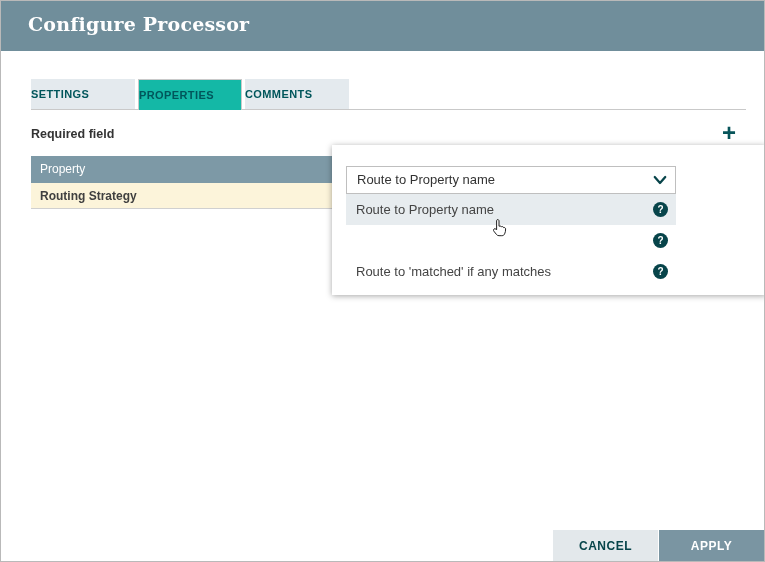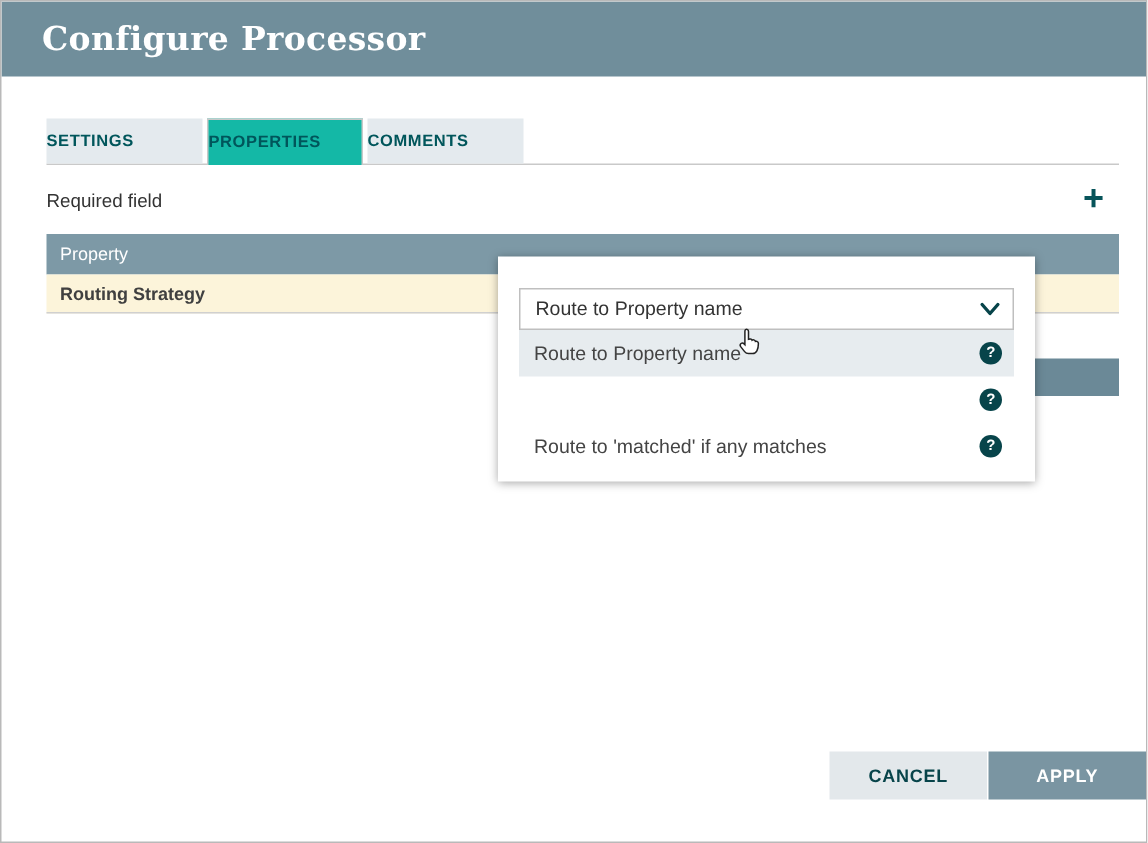--- a/index.html
+++ b/index.html
@@ -5,55 +5,55 @@
   html,body{margin:0;padding:0;background:#fff;}
   .screen{
     position:relative;width:765px;height:562px;box-sizing:border-box;
     background:#ffffff;border:1px solid #b9b9b9;overflow:hidden;
     font-family:"Liberation Sans", sans-serif;
   }
   
   .dlg-header{position:absolute;top:0;left:0;right:0;height:50px;background:#708e9b;}
   .dlg-title{
     position:absolute;left:27px;top:12px;color:#ffffff;
-    font-family:"DejaVu Serif", serif;font-weight:bold;font-size:22px;letter-spacing:.2px;
+    font-family:"DejaVu Serif", serif;font-weight:bold;font-size:19px;letter-spacing:.2px;
   }
   
   .tabs{position:absolute;left:30px;top:78px;width:715px;height:30px;border-bottom:1px solid #c9c9c9;}
   .tab{
     float:left;width:104px;height:30px;margin-right:3px;box-sizing:border-box;
     background:#e4eaee;color:#00565b;font-size:11px;font-weight:bold;
     text-align:left;line-height:30px;letter-spacing:.4px;cursor:pointer;
   }
   .tab.active{
     background:#14b8a6;border:1px solid #c9c9c9;border-bottom:none;height:31px;
     position:relative;z-index:2;
   }
   
-  .required-label{position:absolute;left:30px;top:126px;font-size:12.5px;font-weight:normal;color:#333333;}
+  .required-label{position:absolute;left:30px;top:126px;font-size:12.5px;font-weight:bold;color:#333333;}
   .add-btn{
     position:absolute;right:21px;top:118px;width:28px;height:28px;text-align:center;
     line-height:28px;font-size:24px;font-weight:bold;color:#07545a;cursor:pointer;
   }
   
   .tbl-header{
     position:absolute;left:30px;top:155px;width:715px;height:27px;background:#7d99a6;
     color:#ffffff;font-size:12px;line-height:27px;box-sizing:border-box;padding-left:9px;
   }
   .tbl-row{
     position:absolute;left:30px;top:182px;width:715px;height:26px;background:#fcf4da;
     border-bottom:1px solid #d0d0d0;box-sizing:border-box;
     font-size:12px;font-weight:bold;color:#404040;line-height:26px;padding-left:9px;
   }
   
   .partial-btn{position:absolute;left:660px;top:238px;width:85px;height:25px;background:#6b8997;z-index:1;}
   
   .dropdown-panel{
-    position:absolute;left:331px;top:170px;width:358px;height:150px;background:#ffffff;
-    box-shadow:0 1px 6px rgba(0,0,0,.35);z-index:5;
+    position:absolute;left:331px;top:144px;width:390px;height:150px;background:#ffffff;
+    box-shadow:0 1px 6px rgba(0,0,0,.35);z-index:5;padding-left:44px;
   }
   .combo{
     position:absolute;left:14px;top:21px;width:330px;height:28px;box-sizing:border-box;
     border:1px solid #bfbfbf;background:#fff;cursor:pointer;
   }
   .combo-text{position:absolute;left:10px;top:0;line-height:26px;font-size:13px;color:#333;}
   .combo-chevron{position:absolute;right:6px;top:4px;width:18px;height:18px;}
   .options{position:absolute;left:14px;top:49px;width:330px;}
   .option{
     position:relative;height:31px;line-height:31px;padding-left:10px;font-size:13px;color:#444;
@@ -62,21 +62,21 @@
   .option.highlight{background:#e7ecef;}
   .help-icon{
     position:absolute;right:8px;top:8px;width:15px;height:15px;border-radius:50%;
     background:#07444a;color:#ffffff;font-size:10px;font-weight:bold;text-align:center;
     line-height:15px;cursor:pointer;
   }
   
   .cursor{position:absolute;left:489px;top:217px;z-index:9;pointer-events:none;}
   
   .btn{
-    position:absolute;top:500px;height:32px;font-size:12px;font-weight:bold;
+    position:absolute;top:529px;height:32px;font-size:12px;font-weight:bold;
     text-align:center;line-height:32px;letter-spacing:.5px;cursor:pointer;box-sizing:border-box;
   }
   .btn-cancel{left:552px;width:105px;background:#e3e8eb;color:#07444a;}
   .btn-apply{left:658px;width:105px;background:#7a95a2;color:#ffffff;}
 </style>
 </head>
 <body>
 
 <div class="screen">
 

